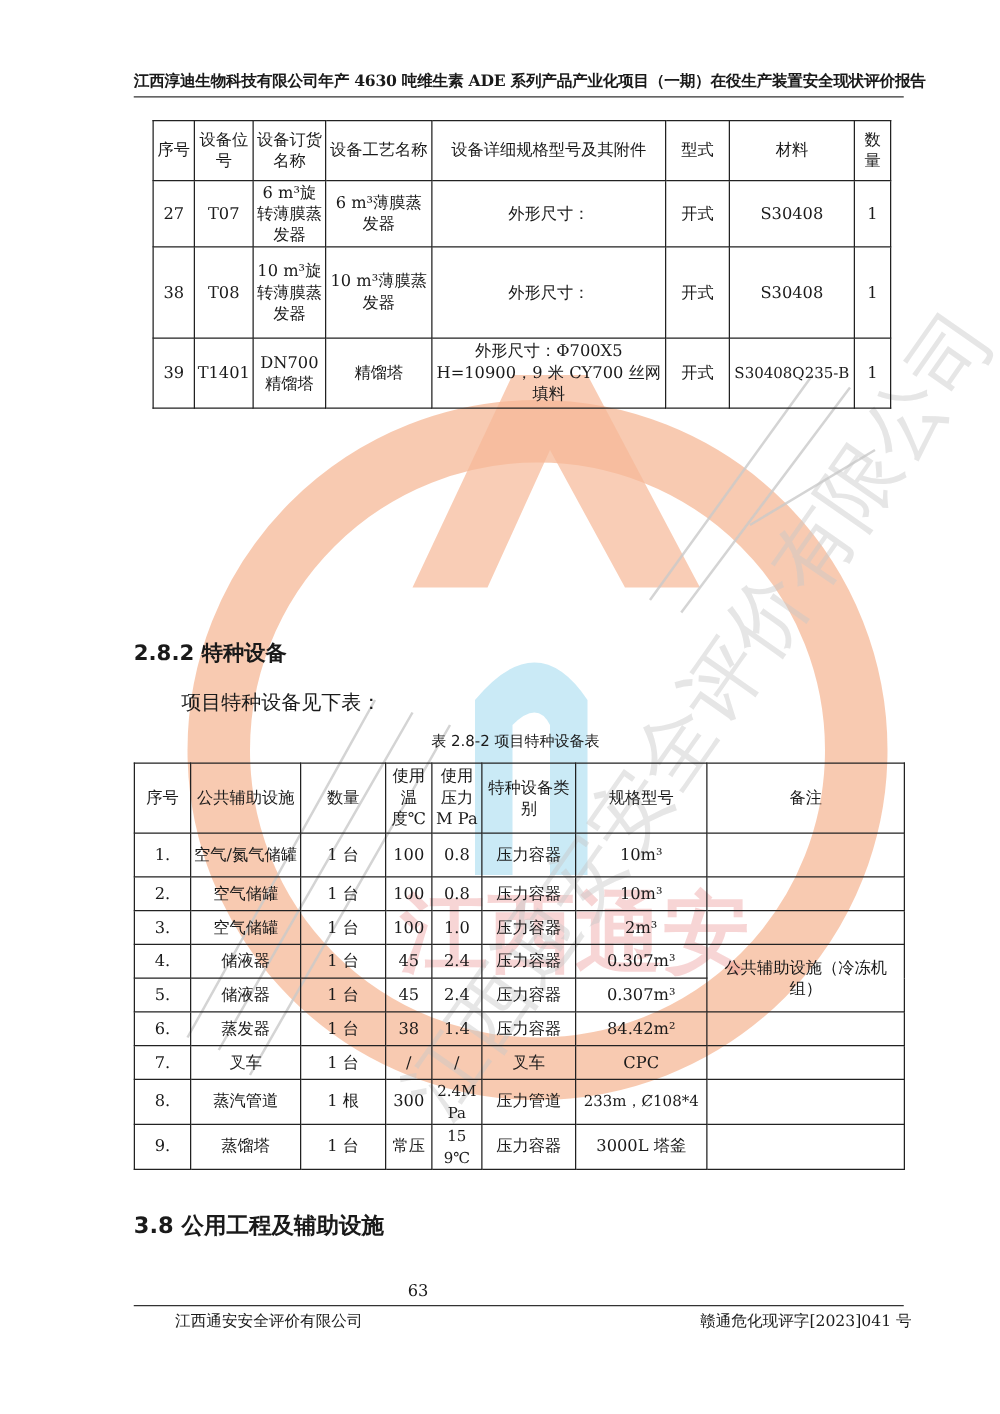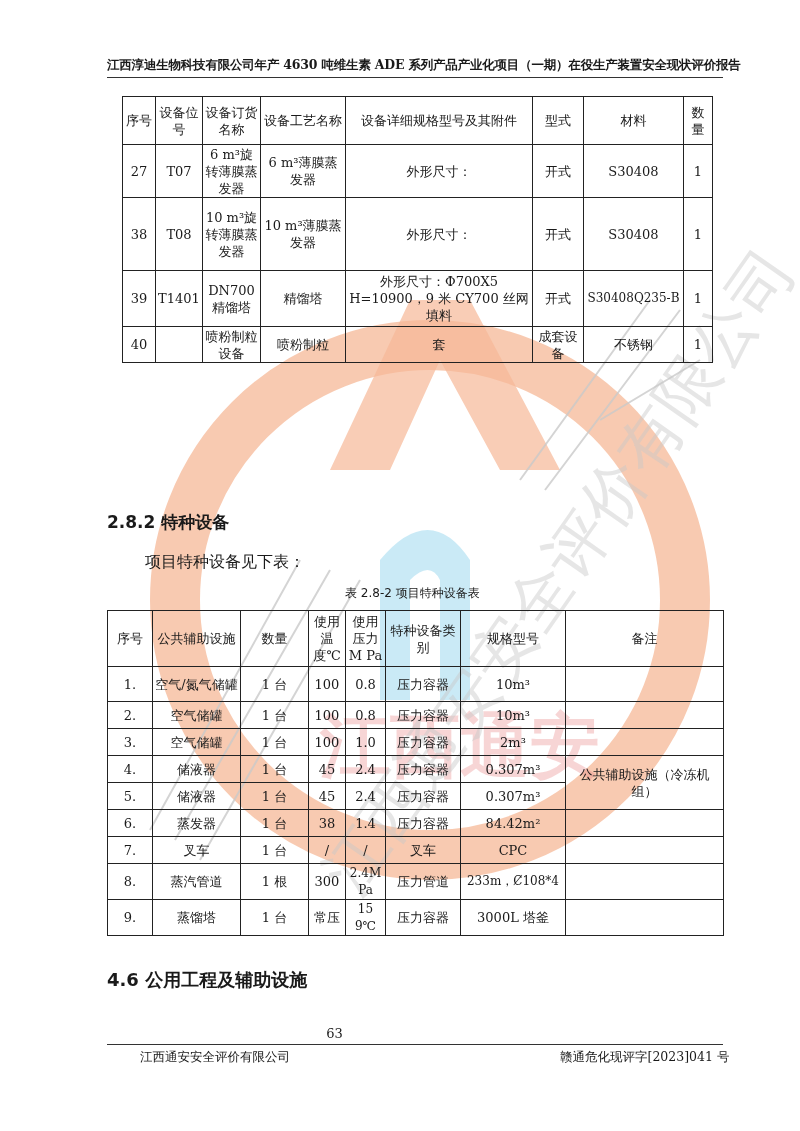--- a/index.html
+++ b/index.html
@@ -95,30 +95,20 @@
   <tr style="height:56px">
     <td>39</td>
     <td style="word-break:break-all;">T1401</td>
     <td>DN700精馏塔</td>
     <td>精馏塔</td>
     <td>外形尺寸：Φ700X5 H=10900，9 米 CY700 丝网填料</td>
     <td>开式</td>
     <td style="font-size:12px;">S30408Q235-B</td>
     <td>1</td>
   </tr>
-  <tr style="height:36px">
-    <td>40</td>
-    <td></td>
-    <td>喷粉制粒设备</td>
-    <td>喷粉制粒</td>
-    <td>套</td>
-    <td>成套设备</td>
-    <td>不锈钢</td>
-    <td>1</td>
-  </tr>
 </tbody>
   </table>
 
 <div class="abs section-title" id="sec-282" style="z-index:1;">2.8.2 特种设备</div>
 <div class="abs" id="intro-text" style="z-index:1;">项目特种设备见下表：</div>
 <div class="abs" id="table-caption" style="z-index:1;">表 2.8-2  项目特种设备表</div>
 
 <table id="special-table" style="z-index:1;">
   <colgroup>
     <col style="width:45px">
@@ -226,18 +216,18 @@
     <td>1 台</td>
     <td>常压</td>
     <td style="word-break:break-all;font-size:12px;">159℃</td>
     <td>压力容器</td>
     <td>3000L 塔釜</td>
     <td></td>
   </tr>
 </tbody>
   </table>
 
-<div class="abs section-title" id="sec-29" style="z-index:1;">4.6 公用工程及辅助设施</div>
+<div class="abs section-title" id="sec-29" style="z-index:1;">3.8 公用工程及辅助设施</div>
 
 <div class="abs" id="page-number" style="z-index:1;">63</div>
 <div class="abs footer-rule"></div>
 <div class="abs" id="footer-left" style="z-index:1;">江西通安安全评价有限公司</div>
 <div class="abs" id="footer-right" style="z-index:1;">赣通危化现评字[2023]041 号</div>
 
 </body></html>

